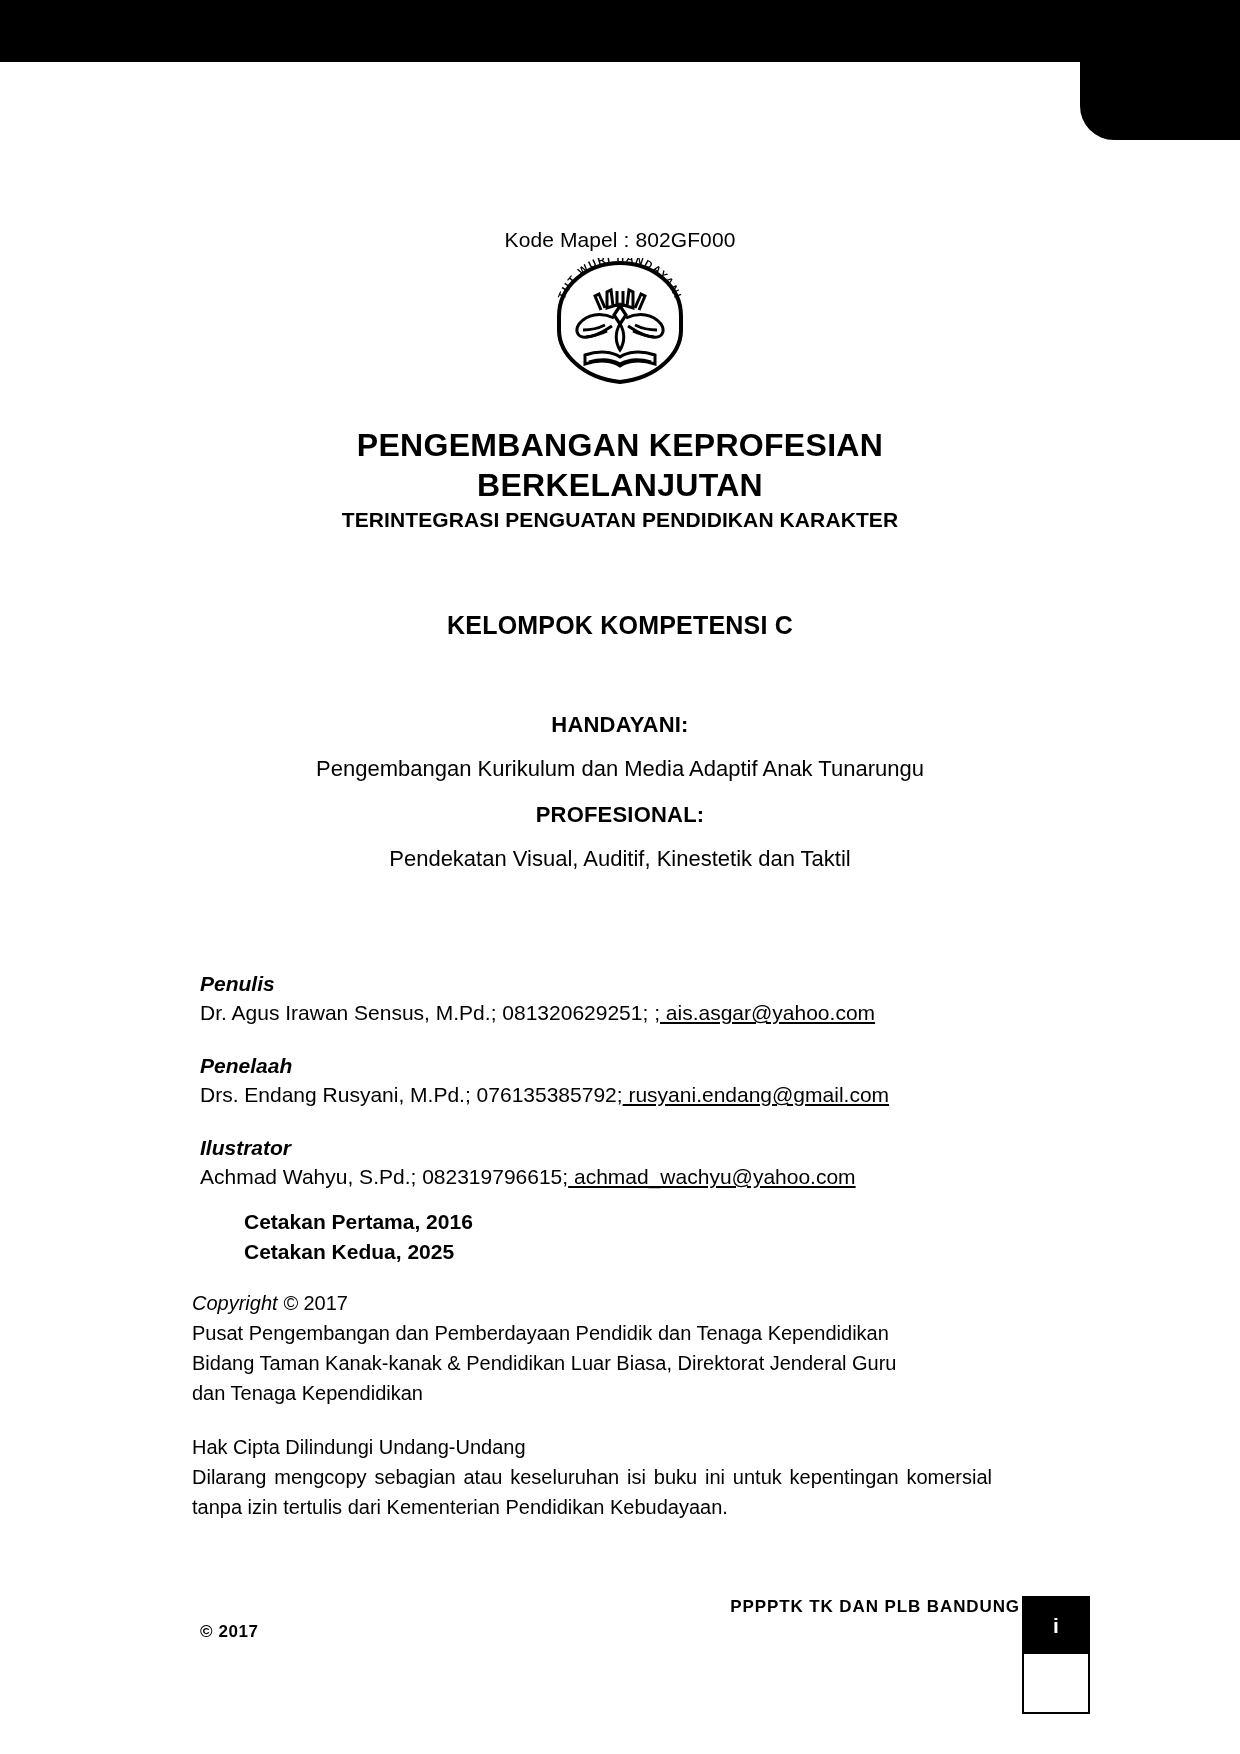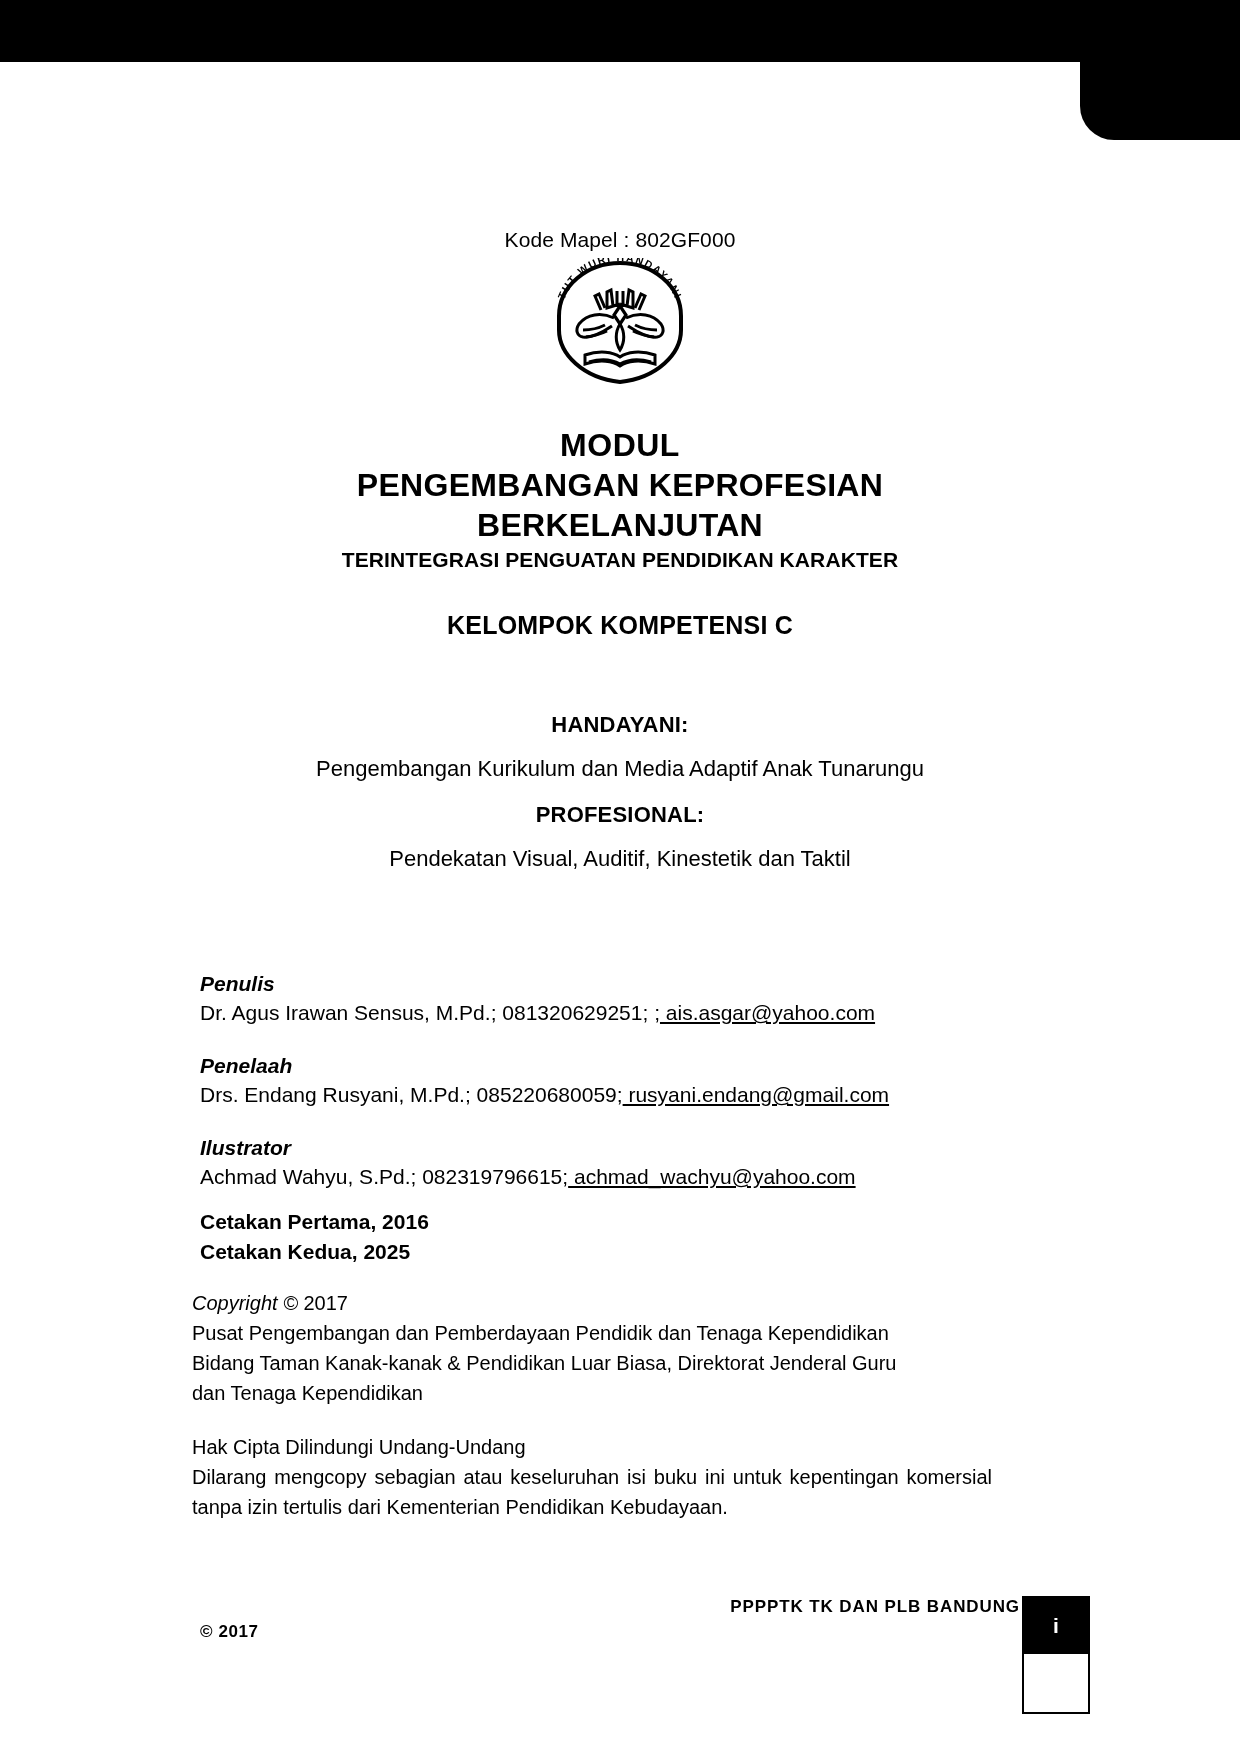--- a/index.html
+++ b/index.html
@@ -154,20 +154,21 @@
   
   #cetakan {
     top: 1207px;
     left: 200px;
     width: 800px;
   }
   .cetakan-line {
     font-size: 21px;
     font-weight: bold;
     line-height: 30px;
+    margin-left: 44px;
   }
 
   
   #copyright {
     top: 1288px;
     left: 192px;
     width: 800px;
   }
   .cp-line {
     font-size: 20px;
@@ -285,21 +286,20 @@
 
       <g fill="none" stroke="#000000" stroke-width="3">
         <path d="M 40 97 C 55 92 68 94 75 99 C 82 94 95 92 110 97 L 110 106 C 95 101 82 103 75 108 C 68 103 55 101 40 106 Z"></path>
         <path d="M 44 104 C 57 100 68 102 75 106"></path>
         <path d="M 106 104 C 93 100 82 102 75 106"></path>
       </g>
     </svg>
   </div>
 
   <div class="content" id="title-block">
-    <div class="t-modul">MODUL</div>
     <div class="t-line2">PENGEMBANGAN KEPROFESIAN</div>
     <div class="t-line3">BERKELANJUTAN</div>
     <div class="t-ppk">TERINTEGRASI PENGUATAN PENDIDIKAN KARAKTER</div>
   </div>
 
   <div class="content" id="bidang-block">
     <div class="t-bidang">KELOMPOK KOMPETENSI C</div>
   </div>
 
   <div class="content" id="pedagogik-block">
@@ -312,21 +312,21 @@
     <div class="comp-sub">Pendekatan Visual, Auditif, Kinestetik dan Taktil</div>
   </div>
 
   <div class="content" id="credits">
     <div class="credit-group">
       <div class="credit-role">Penulis</div>
       <div class="credit-detail"><span>Dr. Agus Irawan Sensus, M.Pd.; 081320629251; ;</span><span class="u"> ais.asgar@yahoo.com</span></div>
     </div>
     <div class="credit-group">
       <div class="credit-role">Penelaah</div>
-      <div class="credit-detail"><span>Drs. Endang Rusyani, M.Pd.; 085220680059;</span><span class="u"> rusyani.endang@gmail.com</span></div>
+      <div class="credit-detail"><span>Drs. Endang Rusyani, M.Pd.; 076135385792;</span><span class="u"> rusyani.endang@gmail.com</span></div>
     </div>
     <div class="credit-group">
       <div class="credit-role">Ilustrator</div>
       <div class="credit-detail"><span>Achmad Wahyu, S.Pd.; 082319796615;</span><span class="u"> achmad_wachyu@yahoo.com</span></div>
     </div>
   </div>
 
   <div class="content" id="cetakan">
     <div class="cetakan-line">Cetakan Pertama, 2016</div>
     <div class="cetakan-line">Cetakan Kedua, 2025</div>

